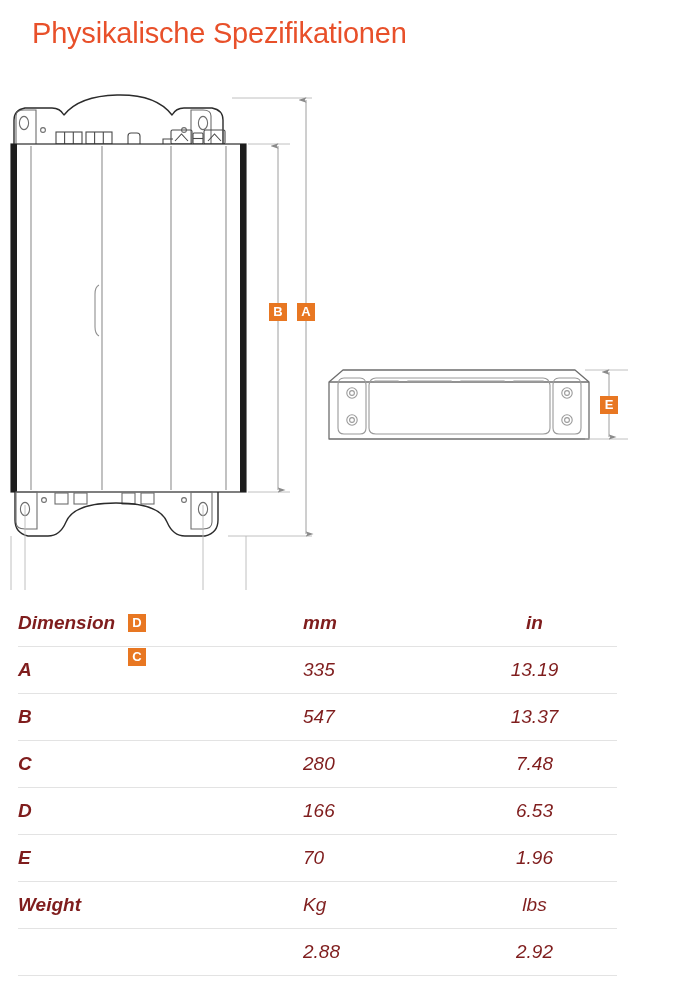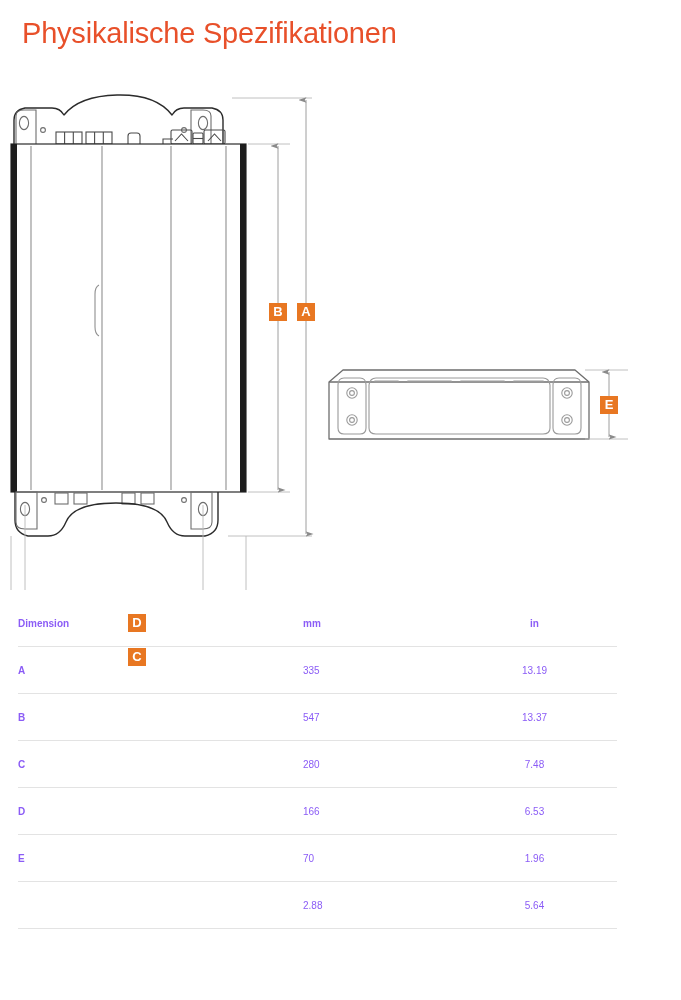--- a/index.html
+++ b/index.html
@@ -12,21 +12,21 @@
     height: 1000px;
     position: relative;
     font-family: "Liberation Sans", sans-serif;
     color: #2b2f33;
     overflow: hidden;
   }
 
   
   #page-title {
     position: absolute;
-    left: 22px;
+    left: 32px;
     top: 17px;
     font-size: 29px;
     font-weight: 400;
     letter-spacing: -0.2px;
     color: #e8502a;
     white-space: nowrap;
   }
 
   
   #drawing {
@@ -62,23 +62,24 @@
     position: absolute;
     left: 18px;
     top: 600px;
     width: 599px;
     border-collapse: collapse;
   }
   #spec-table td {
     padding: 0;
     height: 46px;
     vertical-align: middle;
-    font-size: 10px;
-    color: #8b5cf6;
+    font-size: 19px;
+    color: #7f1d1d;
     border-bottom: 1px solid #e3e3e3;
+    font-style: italic;
   }
   #spec-table tr.header-row td { border-bottom: 1px solid #e3e3e3; }
   #spec-table td.c-name  { width: 285px; }
   #spec-table td.c-mm    { width: 149px; }
   #spec-table td.c-in    { width: 165px; text-align: center; }
   .bold-cell { font-weight: 700; }
 </style>
 </head>
 <body>
 
@@ -283,18 +284,23 @@
         <td class="c-name bold-cell">D</td>
         <td class="c-mm">166</td>
         <td class="c-in">6.53</td>
       </tr>
       <tr>
         <td class="c-name bold-cell">E</td>
         <td class="c-mm">70</td>
         <td class="c-in">1.96</td>
       </tr>
       <tr>
+        <td class="c-name bold-cell">Weight</td>
+        <td class="c-mm">Kg</td>
+        <td class="c-in">lbs</td>
+      </tr>
+      <tr>
         <td class="c-name"></td>
         <td class="c-mm">2.88</td>
-        <td class="c-in">5.64</td>
+        <td class="c-in">2.92</td>
       </tr>
     </tbody>
 </table>
 
 </body></html>

